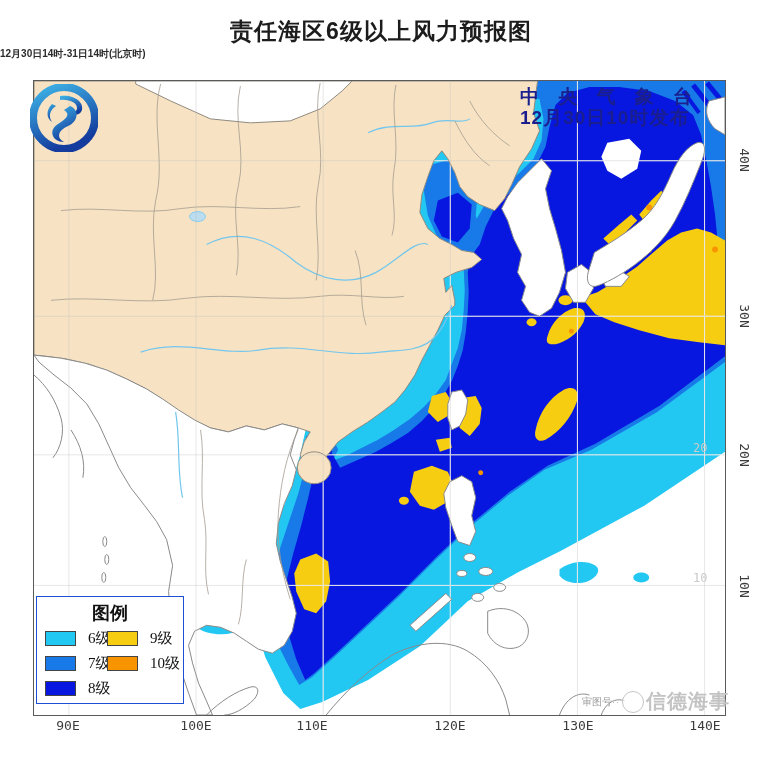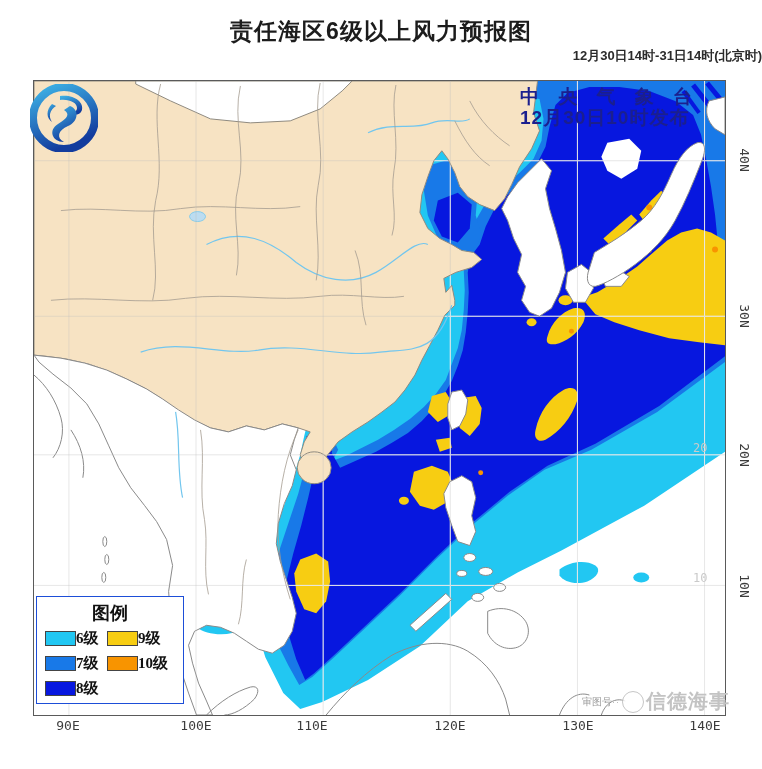--- a/index.html
+++ b/index.html
@@ -1,21 +1,21 @@
 <!DOCTYPE html>
 <html style="--w6: #22C7F2; --w7: #1879E8; --w8: #0717DF; --w9: #F7CD12; --w10: #F89400; --land: #F7E3C3; --sea: #FFFFFF; --issuer: #1b1f8e;"><head>
 <meta charset="utf-8">
 <style>
   html,body{margin:0;padding:0;background:#fff;}
   #stage{position:relative;width:762px;height:769px;background:#fff;overflow:hidden;
          font-family:"Liberation Sans","DejaVu Sans",sans-serif;border-radius:9px;}
   .title{position:absolute;left:0;top:16px;width:762px;text-align:center;
          font-size:23px;font-weight:bold;color:#1c1c1c;letter-spacing:1px;}
-  .subtitle{position:absolute;left:0;top:47px;width:762px;text-align:right;
-         font-size:13px;font-weight:bold;color:#2b2b2b;}
+  .subtitle{position:absolute;left:0;top:47px;width:762px;text-align:left;
+         font-size:10px;font-weight:bold;color:#2b2b2b;}
   #mapframe{position:absolute;left:33px;top:80px;width:693px;height:636px;
          border:1.5px solid #5a5a5a;box-sizing:border-box;background:#fff;}
   #mapsvg{position:absolute;left:0;top:0;width:100%;height:100%;}
   .f6{fill:var(--w6);} .f7{fill:var(--w7);} .f8{fill:var(--w8);}
   .f9{fill:var(--w9);} .f10{fill:var(--w10);}
   .land{fill:var(--land);stroke:#8f8a80;stroke-width:1;}
   .foreign{fill:#fff;stroke:#8a8a8a;stroke-width:1;}
   .outline{fill:none;stroke:#8a8a8a;stroke-width:1;}
   .river{fill:none;stroke:#72c6ee;stroke-width:1.2;}
   .prov{fill:none;stroke:#a49c90;stroke-width:0.8;}
@@ -26,21 +26,21 @@
   .issuer .l1{font-size:19px;letter-spacing:7px;}
   .issuer .l2{font-size:19px;letter-spacing:1px;}
   .xlab{position:absolute;top:718px;width:60px;margin-left:-30px;text-align:center;
         font-family:"DejaVu Sans Mono",monospace;font-size:13px;color:#3c3c3c;}
   .ylab{position:absolute;left:727px;width:34px;height:16px;text-align:center;
         transform:rotate(90deg);transform-origin:center;
         font-family:"DejaVu Sans Mono",monospace;font-size:13px;color:#3c3c3c;}
   #legend{position:absolute;left:36px;top:596px;width:148px;height:108px;
           background:#fff;border:1px solid #1d4ed8;box-sizing:border-box;z-index:5;}
   #legend .lt{text-align:center;font-size:18px;font-weight:bold;color:#111;margin-top:4px;}
-  .lrow{position:absolute;display:flex;align-items:center;gap:0;font-weight:bold;}
+  .lrow{position:absolute;display:flex;align-items:center;gap:12px;}
   .sw{width:31px;height:15px;border:1px solid #444;box-sizing:border-box;}
   .swl{font-size:15px;color:#111;font-family:"Liberation Serif","DejaVu Serif",serif;}
   #logo{position:absolute;left:30px;top:84px;width:68px;height:68px;z-index:4;}
   #wm{position:absolute;left:582px;top:688px;z-index:6;display:flex;align-items:center;justify-content:space-between;}
   #wm .note{font-size:10px;color:#9a9a9a;}
   #wm .dots{font-size:9px;color:#b5b5b5;letter-spacing:1px;}
   #wm .badge{width:20px;height:20px;border-radius:50%;border:1.5px solid #bcbcbc;
              margin:0 2px;background:#fff;opacity:.85;}
   #wm .brand{font-size:20px;font-weight:bold;color:#c3c3c3;letter-spacing:1px;
              font-family:"Liberation Serif","DejaVu Serif",serif;}

